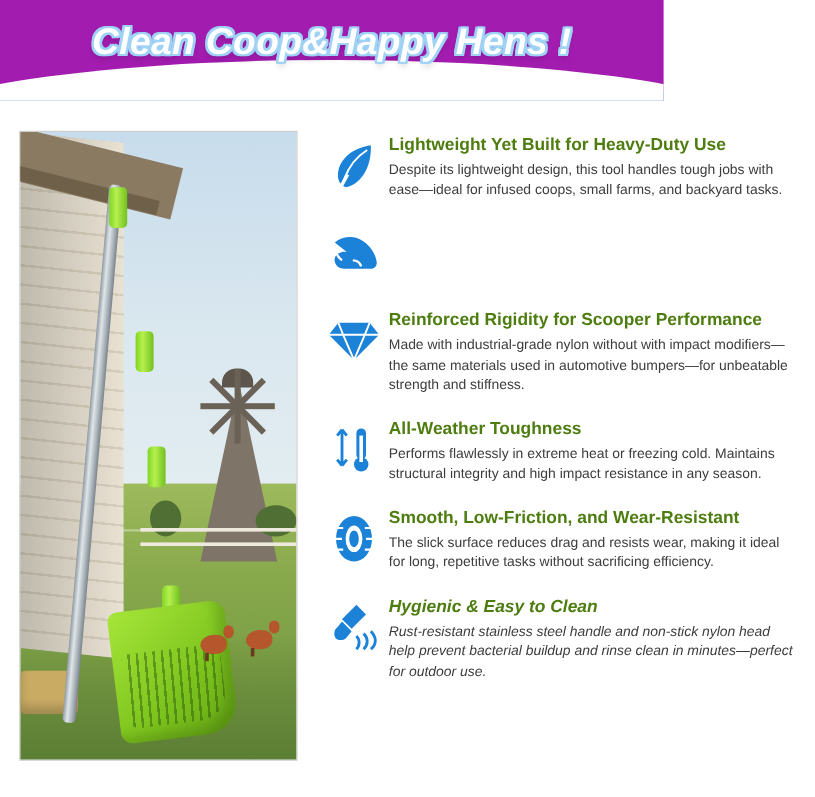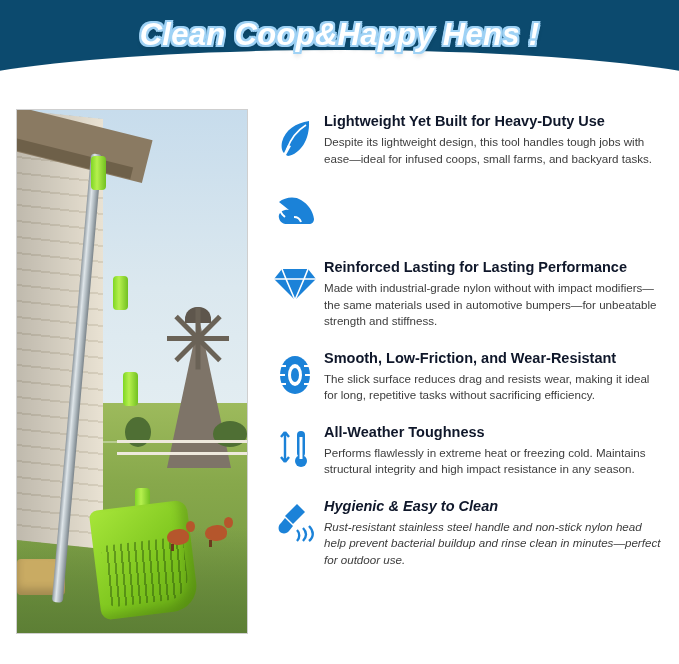--- a/index.html
+++ b/index.html
@@ -12,23 +12,23 @@
     height: 664px;
     background: #ffffff;
     font-family: "Liberation Sans", sans-serif;
     overflow: hidden;
     position: relative;
   }
 
   
   .banner {
     position: relative;
-    width: 679px;
+    width: 553px;
     height: 84px;
-    background: #0c4a6e;
+    background: #a21caf;
     overflow: hidden;
   }
   .banner-wave {
     position: absolute;
     left: -20px;
     right: -20px;
     bottom: -26px;
     height: 60px;
     background: #ffffff;
     border-radius: 50% 50% 0 0 / 100% 100% 0 0;
@@ -205,21 +205,21 @@
     flex: 0 0 58px;
     width: 58px;
     height: 54px;
     display: flex;
     align-items: center;
     justify-content: center;
     color: #1b82d8;
   }
   .f-text { flex: 1 1 auto; padding-top: 1px; }
   .f-title {
-    color: #0f172a;
+    color: #4d7c0f;
     font-size: 14.5px;
     font-weight: bold;
     line-height: 1.25;
     margin: 0 0 4px 0;
   }
   .f-desc {
     color: #3c3c3c;
     font-size: 11.6px;
     line-height: 1.42;
     margin: 0;
@@ -294,57 +294,57 @@
     </div>
 
     <div class="feature">
       <div class="f-icon">
         <svg width="44" height="38" viewBox="0 0 44 38" aria-hidden="true">
           <path d="M9 4h26l8 10-21 21L1 14z" fill="#1b82d8"></path>
           <path d="M9 4l4 10h18l4-10M1 14h42M13 14l9 21 9-21" stroke="#ffffff" stroke-width="1.6" fill="none"></path>
         </svg>
       </div>
       <div class="f-text">
-        <p class="f-title">Reinforced Lasting for Lasting Performance</p>
+        <p class="f-title">Reinforced Rigidity for Scooper Performance</p>
         <p class="f-desc">Made with industrial-grade nylon without with impact modifiers—the same materials used in automotive bumpers—for unbeatable strength and stiffness.</p>
+      </div>
+    </div>
+
+    <div class="feature">
+      <div class="f-icon">
+        <svg width="36" height="42" viewBox="0 0 36 42" aria-hidden="true">
+          <rect x="20" y="3" width="8" height="26" rx="4" fill="#1b82d8"></rect>
+          <circle cx="24" cy="33" r="6" fill="#1b82d8"></circle>
+          <rect x="22.5" y="9" width="3" height="22" fill="#ffffff"></rect>
+          <path d="M8 4v30M8 4l-4 5M8 4l4 5M8 34l-4-5M8 34l4-5" stroke="#1b82d8" stroke-width="2.4" fill="none"></path>
+        </svg>
+      </div>
+      <div class="f-text">
+        <p class="f-title">All-Weather Toughness</p>
+        <p class="f-desc">Performs flawlessly in extreme heat or freezing cold. Maintains structural integrity and high impact resistance in any season.</p>
       </div>
     </div>
 
     <div class="feature">
       <div class="f-icon">
         <svg width="38" height="40" viewBox="0 0 38 40" aria-hidden="true">
           <ellipse cx="19" cy="20" rx="15" ry="19" fill="#1b82d8"></ellipse>
           <ellipse cx="19" cy="20" rx="7" ry="11" fill="#ffffff"></ellipse>
           <ellipse cx="19" cy="20" rx="4" ry="7" fill="#1b82d8"></ellipse>
           <path d="M5 11h5M4 20h5M5 29h5M28 11h5M29 20h5M28 29h5" stroke="#ffffff" stroke-width="1.8"></path>
         </svg>
       </div>
       <div class="f-text">
         <p class="f-title">Smooth, Low-Friction, and Wear-Resistant</p>
         <p class="f-desc">The slick surface reduces drag and resists wear, making it ideal for long, repetitive tasks without sacrificing efficiency.</p>
       </div>
     </div>
 
     <div class="feature">
       <div class="f-icon">
-        <svg width="36" height="42" viewBox="0 0 36 42" aria-hidden="true">
-          <rect x="20" y="3" width="8" height="26" rx="4" fill="#1b82d8"></rect>
-          <circle cx="24" cy="33" r="6" fill="#1b82d8"></circle>
-          <rect x="22.5" y="9" width="3" height="22" fill="#ffffff"></rect>
-          <path d="M8 4v30M8 4l-4 5M8 4l4 5M8 34l-4-5M8 34l4-5" stroke="#1b82d8" stroke-width="2.4" fill="none"></path>
-        </svg>
-      </div>
-      <div class="f-text">
-        <p class="f-title">All-Weather Toughness</p>
-        <p class="f-desc">Performs flawlessly in extreme heat or freezing cold. Maintains structural integrity and high impact resistance in any season.</p>
-      </div>
-    </div>
-
-    <div class="feature">
-      <div class="f-icon">
         <svg width="40" height="42" viewBox="0 0 40 42" aria-hidden="true">
           <path d="M22 2l8 8-12 12-8-8z" fill="#1b82d8"></path>
           <path d="M10 16l8 8-4 5c-2 3-7 3-9 1s-2-7 1-9z" fill="#1b82d8"></path>
           <path d="M22 28c3 3 3 8 0 11M28 26c4 4 4 9 0 13M34 24c5 5 5 11 0 15" stroke="#1b82d8" stroke-width="2.4" fill="none"></path>
         </svg>
       </div>
       <div class="f-text">
         <p class="f-title">Hygienic &amp; Easy to Clean</p>
         <p class="f-desc">Rust-resistant stainless steel handle and non-stick nylon head help prevent bacterial buildup and rinse clean in minutes—perfect for outdoor use.</p>
       </div>

